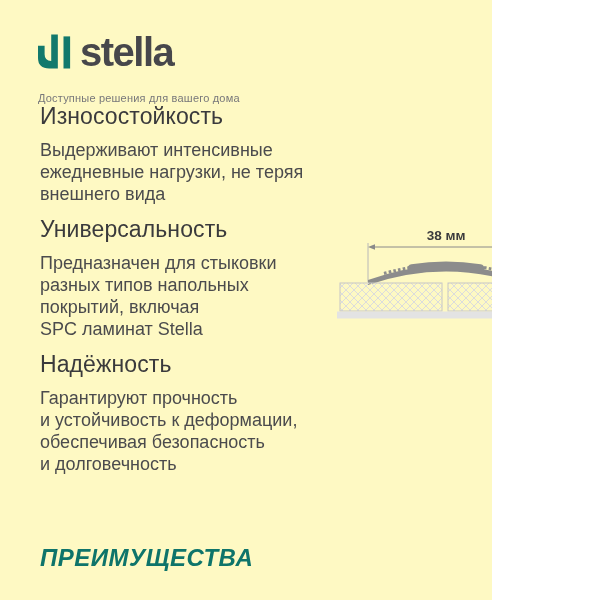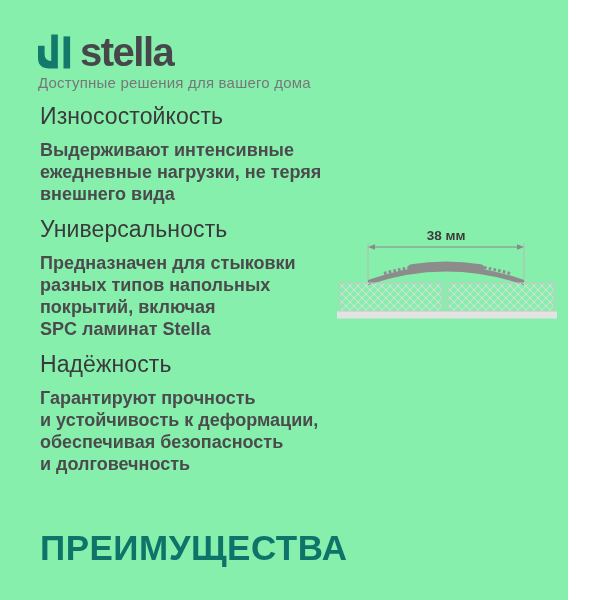--- a/index.html
+++ b/index.html
@@ -1,59 +1,60 @@
 <!DOCTYPE html>
 <html><head>
 <meta charset="utf-8">
 <style>
   * { margin: 0; padding: 0; box-sizing: border-box; }
   html, body { background: #ffffff; }
   .page {
     position: relative;
-    width: 568px;
+    width: 492px;
     height: 600px;
-    background: #86efac;
+    background: #fef9c3;
     overflow: hidden;
     font-family: "Liberation Sans", sans-serif;
   }
 
   
   .logo { position: absolute; left: 38px; top: 33px; display: flex; flex-direction: column; }
   .logo-row { display: flex; align-items: flex-end; gap: 8px; }
   .logo-mark { width: 34px; height: 37px; flex: 0 0 auto; }
   .wordmark {
     font-size: 40px; font-weight: 600; line-height: 36px;
     letter-spacing: -1.5px; color: #47474B;
   }
   .tagline {
-    margin-top: 4px; font-size: 15px; letter-spacing: 0.2px;
+    margin-top: 22px; font-size: 11px; letter-spacing: 0.2px;
     color: #77777A; white-space: nowrap;
   }
 
   
   .sections { position: absolute; left: 40px; top: 102px; width: 315px; }
   .section { margin-bottom: 10px; }
   .section h2 {
     font-size: 23px; line-height: 28px; font-weight: 400;
     color: #3A3A3C; margin: 0 0 9px 0; letter-spacing: 0.1px;
   }
   .section p {
-    font-size: 18px; line-height: 22px; font-weight: 700;
+    font-size: 18px; line-height: 22px; font-weight: 400;
     color: #4B4B4D; white-space: pre-line;
   }
 
   
   .diagram { position: absolute; left: 330px; top: 210px; width: 260px; height: 120px; }
   .dim-label { font-family: "Liberation Sans", sans-serif; font-size: 13.5px; font-weight: 700; fill: #3C3C3E; }
 
   
   .footer-title {
-    position: absolute; left: 40px; top: 528px;
-    font-size: 35px; font-weight: 700; letter-spacing: 0.5px;
+    position: absolute; left: 40px; top: 544px;
+    font-size: 24px; font-weight: 700; letter-spacing: 0.5px;
     color: #0E746A;
+    font-style: italic;
   }
 </style>
 </head>
 <body>
 
 <div class="page">
 
   <div class="logo">
     <div class="logo-row">
       <svg class="logo-mark" viewBox="0 0 36 38" aria-hidden="true">

